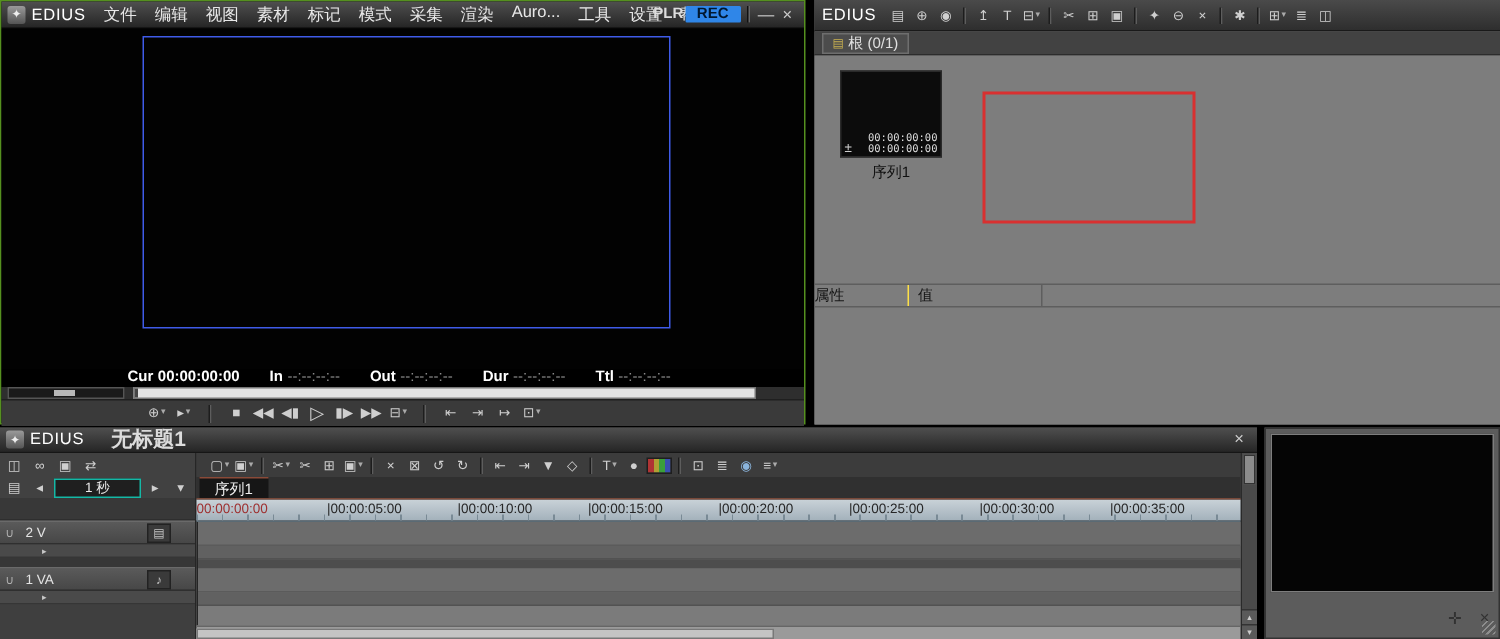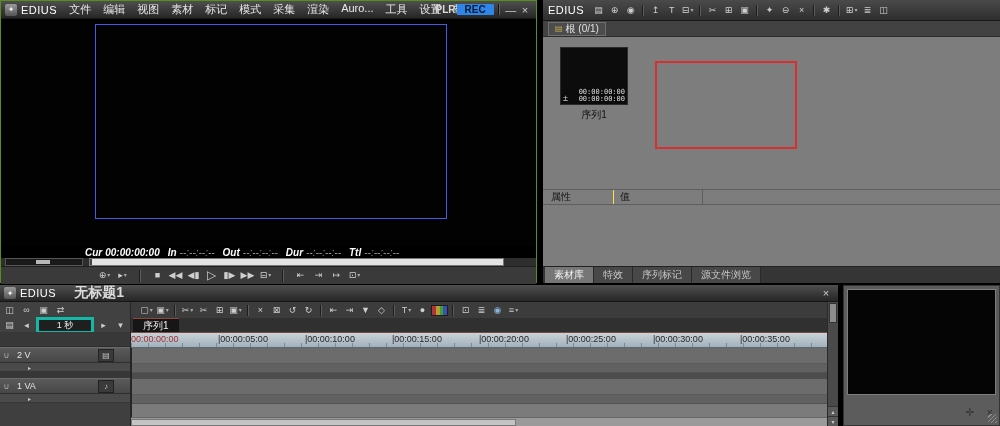--- a/index.html
+++ b/index.html
@@ -24,22 +24,22 @@
   .tsep{width:1px;height:11px;background:#1d1d1d;border-right:1px solid #5d5d5d;margin:0 3px;flex:none;}
   .winbtn{width:16px;text-align:center;color:#ccc;font-size:11px;}
   .winsep{width:1px;height:11px;background:#111;border-right:1px solid #666;margin:0 4px;}
   
   #monitor{left:0;top:0;width:537px;height:283px;background:#000;border:1px solid #55901f;}
   .menu-item{font-size:11px;color:#e8e8e8;padding:0 6px;flex:none;}
   .plr{color:#ddd;font-size:10px;font-weight:bold;padding:0 1px;}
   .rec{background:#2f86e8;color:#001830;font-size:10px;font-weight:bold;padding:0 8px;border-radius:1px;}
   .screen{position:relative;height:227px;background:#020202;}
   .safearea{position:absolute;left:94px;top:5px;width:350px;height:193px;border:1px solid #3f5be8;}
-  .tcrow{height:12px;display:flex;align-items:flex-end;background:#000;padding-left:84px;gap:8px;
-         font-size:10px;white-space:nowrap;font-style:italic;}
+  .tcrow{height:12px;display:flex;align-items:flex-start;background:#000;padding-left:84px;gap:20px;
+         font-size:10px;white-space:nowrap;}
   .tc b{color:#fff;margin-right:3px;font-size:10px;}
   .tcv{color:#fff;font-weight:bold;}
   .tcv.dim{color:#8a8a8a;font-weight:normal;}
   .sliderrow{height:8px;display:flex;align-items:center;background:#2e2e2e;padding:0 4px;}
   .jogslider{width:76px;height:6px;background:#1a1a1a;border:1px solid #555;margin-right:6px;flex:none;}
   .joghandle{width:14px;height:4px;background:#b8b8b8;margin:1px 0 0 30px;}
   .scrubbar{flex:1;height:6px;background:#e3e3e3;border:1px solid #777;margin-right:28px;position:relative;}
   .scrubpos{position:absolute;left:0;top:0;bottom:0;width:2px;background:#444;}
   .transport{flex:1;display:flex;align-items:center;background:#3a3a3a;border-top:1px solid #1f1f1f;
              padding-left:96px;height:17px;}
@@ -57,35 +57,35 @@
   .bincontent{position:relative;flex:1;background:#7d7d7d;}
   .clipcard{position:absolute;left:16px;top:10px;width:70px;text-align:center;}
   .thumb{width:66px;height:56px;margin:0 auto;background:#0c0c0c;border:1px solid #2a2a2a;position:relative;}
   .thumbicon{position:absolute;left:2px;bottom:1px;color:#cfcfcf;font-size:9px;}
   .thumbtc{position:absolute;right:2px;bottom:1px;text-align:right;color:#dcdcdc;font-size:7px;line-height:7px;
            font-family:"DejaVu Sans Mono",monospace;}
   .clipname{margin-top:3px;font-size:10px;color:#111;}
   .marquee{position:absolute;left:112px;top:24px;width:138px;height:84px;border:2px solid #d83030;}
   .propsheader{position:absolute;left:0;right:0;top:152px;height:14px;display:flex;align-items:center;
                border-top:1px solid #5e5e5e;border-bottom:1px solid #5e5e5e;color:#161616;font-size:10px;}
-  .pc1{width:62px;padding-left:8px;border-right:1px solid #fde047;height:100%;display:flex;align-items:center;}
+  .pc1{width:62px;padding-left:0;border-right:1px solid #fde047;height:100%;display:flex;align-items:center;}
   .pc2{width:82px;padding-left:6px;border-right:1px solid #5e5e5e;height:100%;display:flex;align-items:center;}
   .bintabs{height:16px;background:#353535;display:flex;align-items:stretch;padding-left:2px;
            border-top:1px solid #222;flex:none;}
   .btab{padding:0 9px;font-size:10px;color:#c6c6c6;background:#484848;display:flex;align-items:center;
         border-right:1px solid #2a2a2a;}
   .btab.active{background:#767676;color:#f4f4f4;}
   
   #timeline{left:0;top:285px;width:838px;height:141px;background:#3c3c3c;display:flex;flex-direction:column;}
   .doctitle{color:#dcdcdc;font-size:14px;margin-left:12px;font-weight:bold;}
   .tlgrid{flex:1;display:flex;}
   .tlleft{width:130px;flex:none;background:#414141;border-right:1px solid #262626;display:flex;flex-direction:column;}
   .tltools{height:16px;display:flex;align-items:center;padding-left:2px;gap:2px;}
   .tlscale{height:14px;display:flex;align-items:center;gap:2px;padding:0 2px;}
-  .scalebox{width:58px;height:11px;background:#1f1f1f;border:3px solid #14b8a6;color:#ececec;font-size:9px;
+  .scalebox{width:58px;height:11px;background:#1f1f1f;border:1px solid #14b8a6;color:#ececec;font-size:9px;
             display:flex;align-items:center;justify-content:center;}
   .tlspacer{height:14px;background:#383838;border-bottom:1px solid #2e2e2e;}
   .theaders{flex:1;background:#3f3f3f;display:flex;flex-direction:column;}
   .trow{height:16px;display:flex;align-items:center;background:linear-gradient(#5a5a5a,#474747);
         border-top:1px solid #6a6a6a;border-bottom:1px solid #2f2f2f;box-sizing:border-box;}
   .tlock{width:13px;text-align:center;color:#b0b0b0;font-size:8px;}
   .tlabel{flex:1;margin-left:4px;font-size:9px;color:#e4e4e4;}
   .ticonbox{width:14px;height:11px;margin-right:16px;background:#3a3a3a;border:1px solid #222;color:#c6c6c6;
             font-size:8px;display:flex;align-items:center;justify-content:center;}
   .texp{height:9px;background:#4a4a4a;border-bottom:1px solid #363636;display:flex;align-items:center;
@@ -241,26 +241,20 @@
         </div>
       </div>
       <div class="clipname">序列1</div>
     </div>
     <div class="marquee"></div>
     <div class="propsheader">
       <span class="pc1">属性</span>
       <span class="pc2">值</span>
     </div>
   </div>
-  <div class="bintabs">
-      <span class="btab active">素材库</span>
-      <span class="btab">特效</span>
-      <span class="btab">序列标记</span>
-      <span class="btab">源文件浏览</span>
-    </div>
 </div>
 
 <div class="panel" id="timeline">
   <div class="titlebar" style="height:16px;">
     <span class="applogo">✦</span>
     <span class="appname">EDIUS</span>
     <span class="doctitle">无标题1</span>
     <div class="spacer"></div>
     <span class="winbtn">×</span>
   </div>

